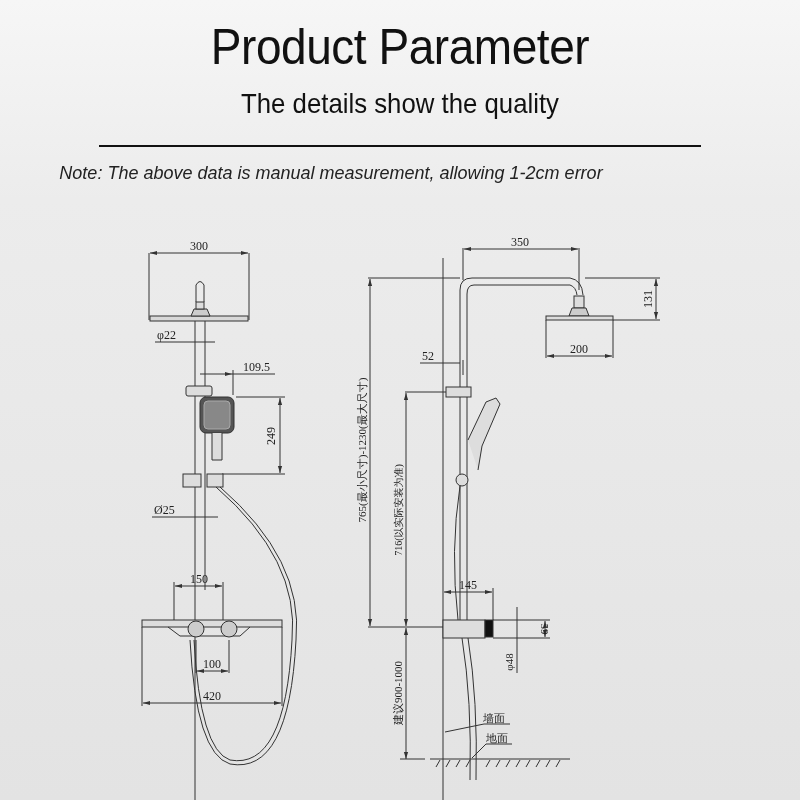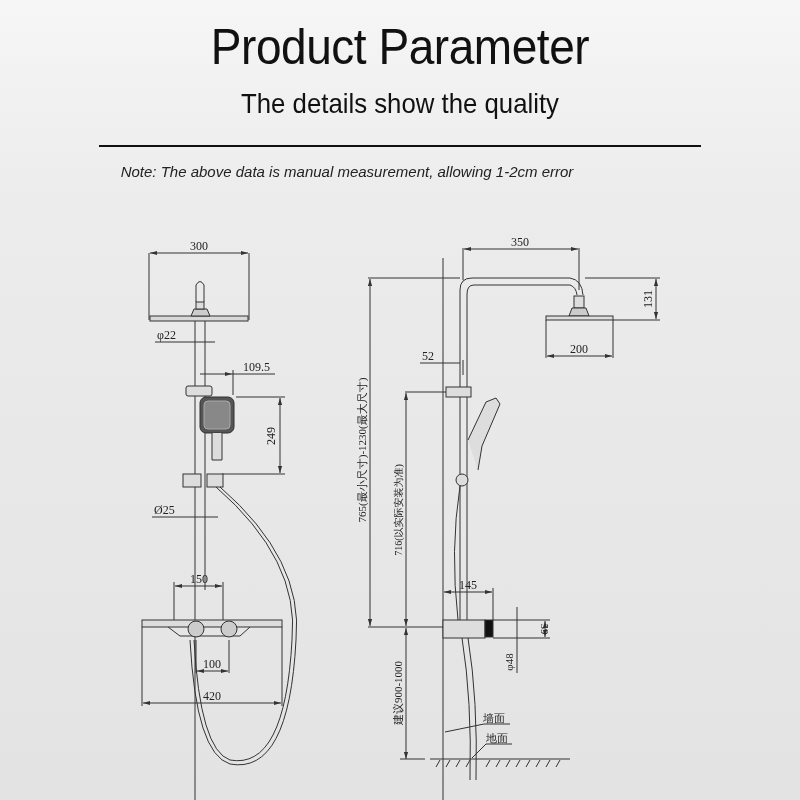--- a/index.html
+++ b/index.html
@@ -13,21 +13,21 @@
     position: absolute; top: 18px; left: 0; width: 800px; text-align: center;
     font-size: 50px; color: #111; letter-spacing: -0.5px; transform: scaleX(0.92);
   }
   .subtitle {
     position: absolute; top: 88px; left: 0; width: 800px; text-align: center;
     font-size: 28px; color: #111; transform: scaleX(0.92);
   }
   .rule { position: absolute; top: 145px; left: 99px; width: 602px; height: 2px; background: #111; }
   .note {
     position: absolute; top: 163px; left: 0; width: 662px; text-align: center;
-    font-size: 15px; font-style: italic; color: #222; padding-left: 16px;
+    font-size: 18px; font-style: italic; color: #222;
   }
   svg.drawing { position: absolute; left: 0; top: 0; }
   svg text { font-family: "Liberation Serif", serif; fill: #222; }
 </style>
 </head>
 <body>
 
 <div class="title">Product Parameter</div>
 <div class="subtitle">The details show the quality</div>
 <div class="rule"></div>

